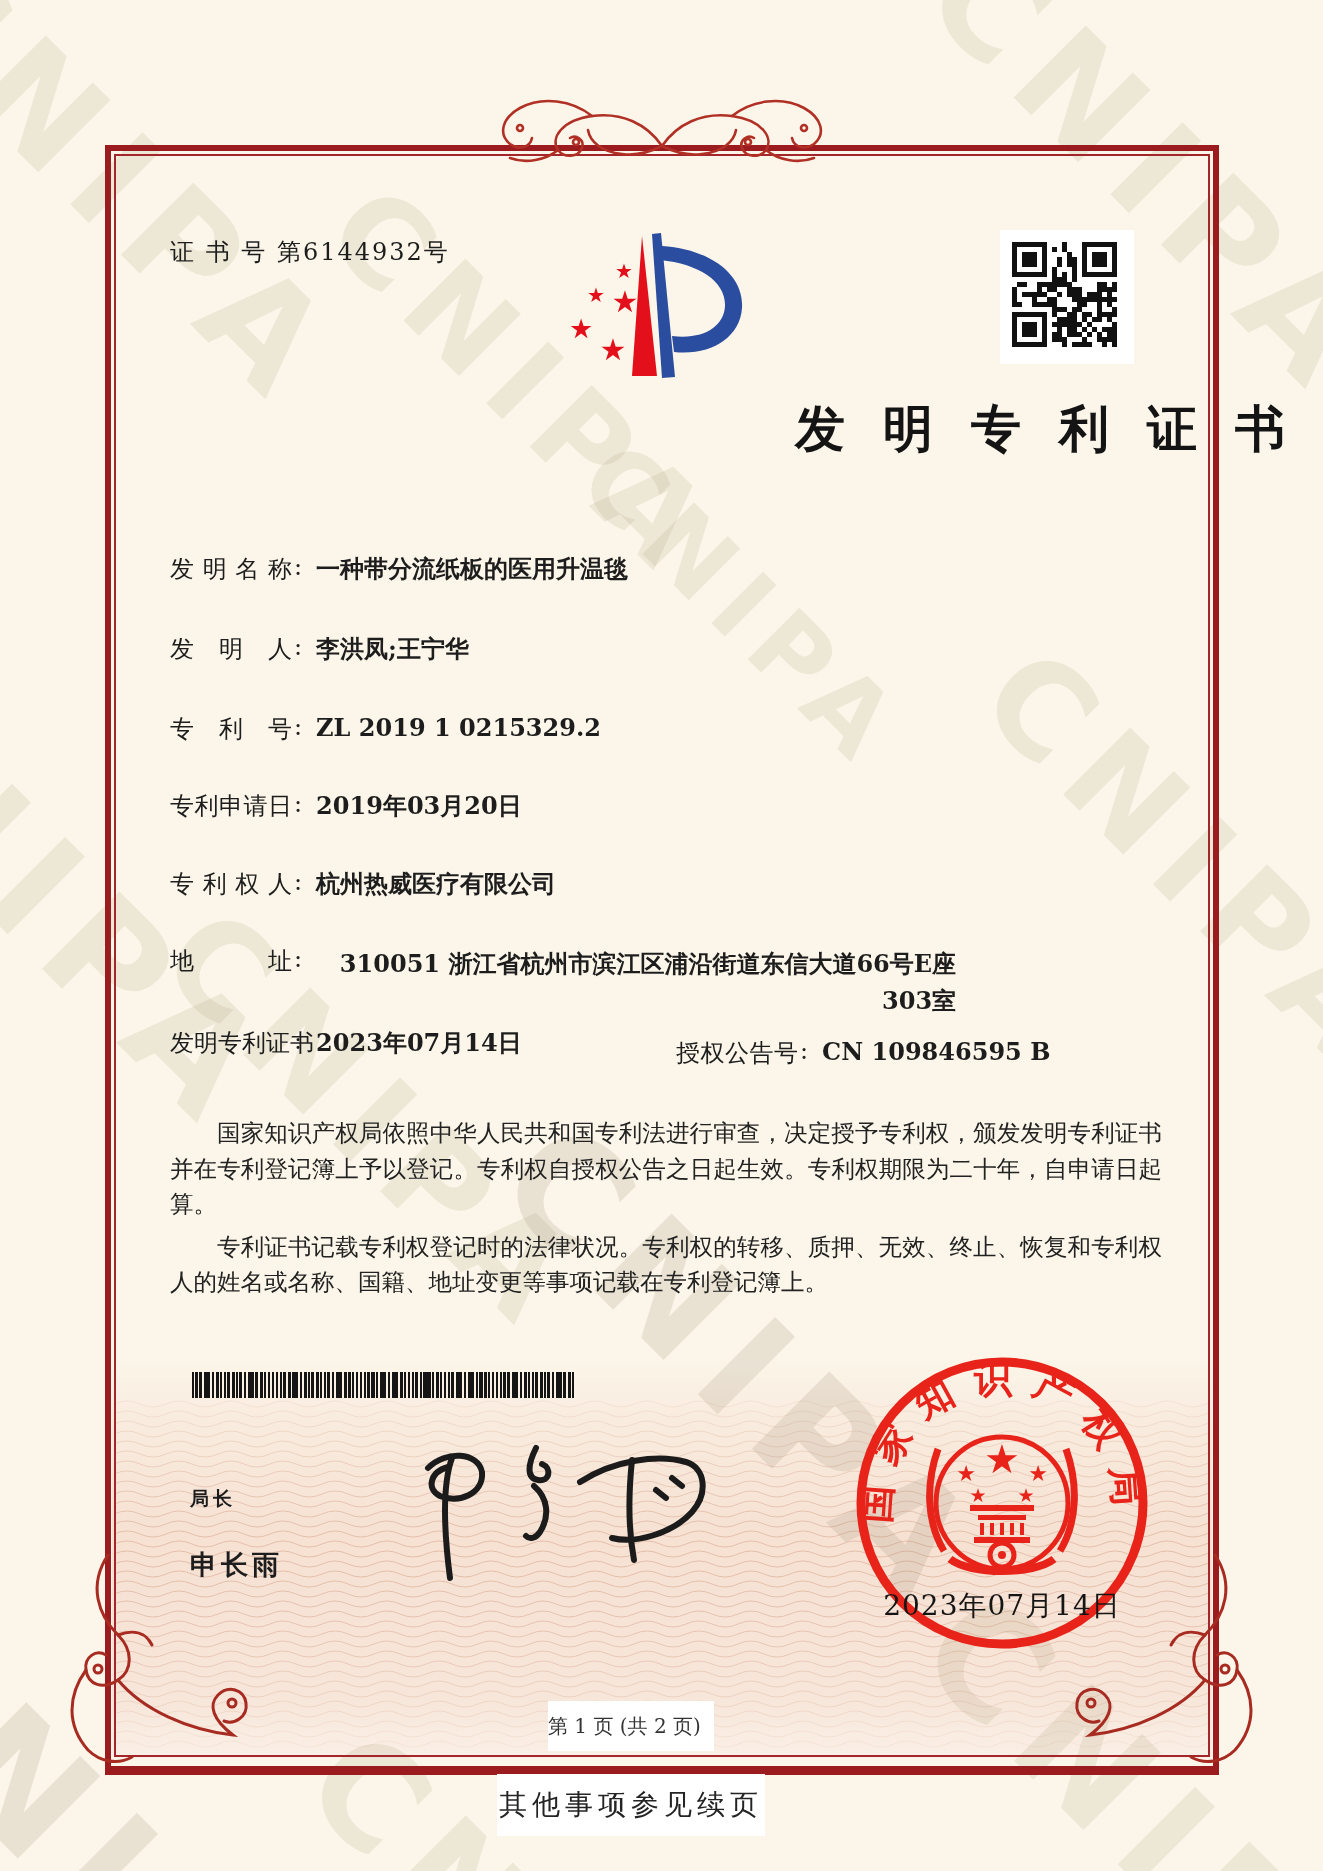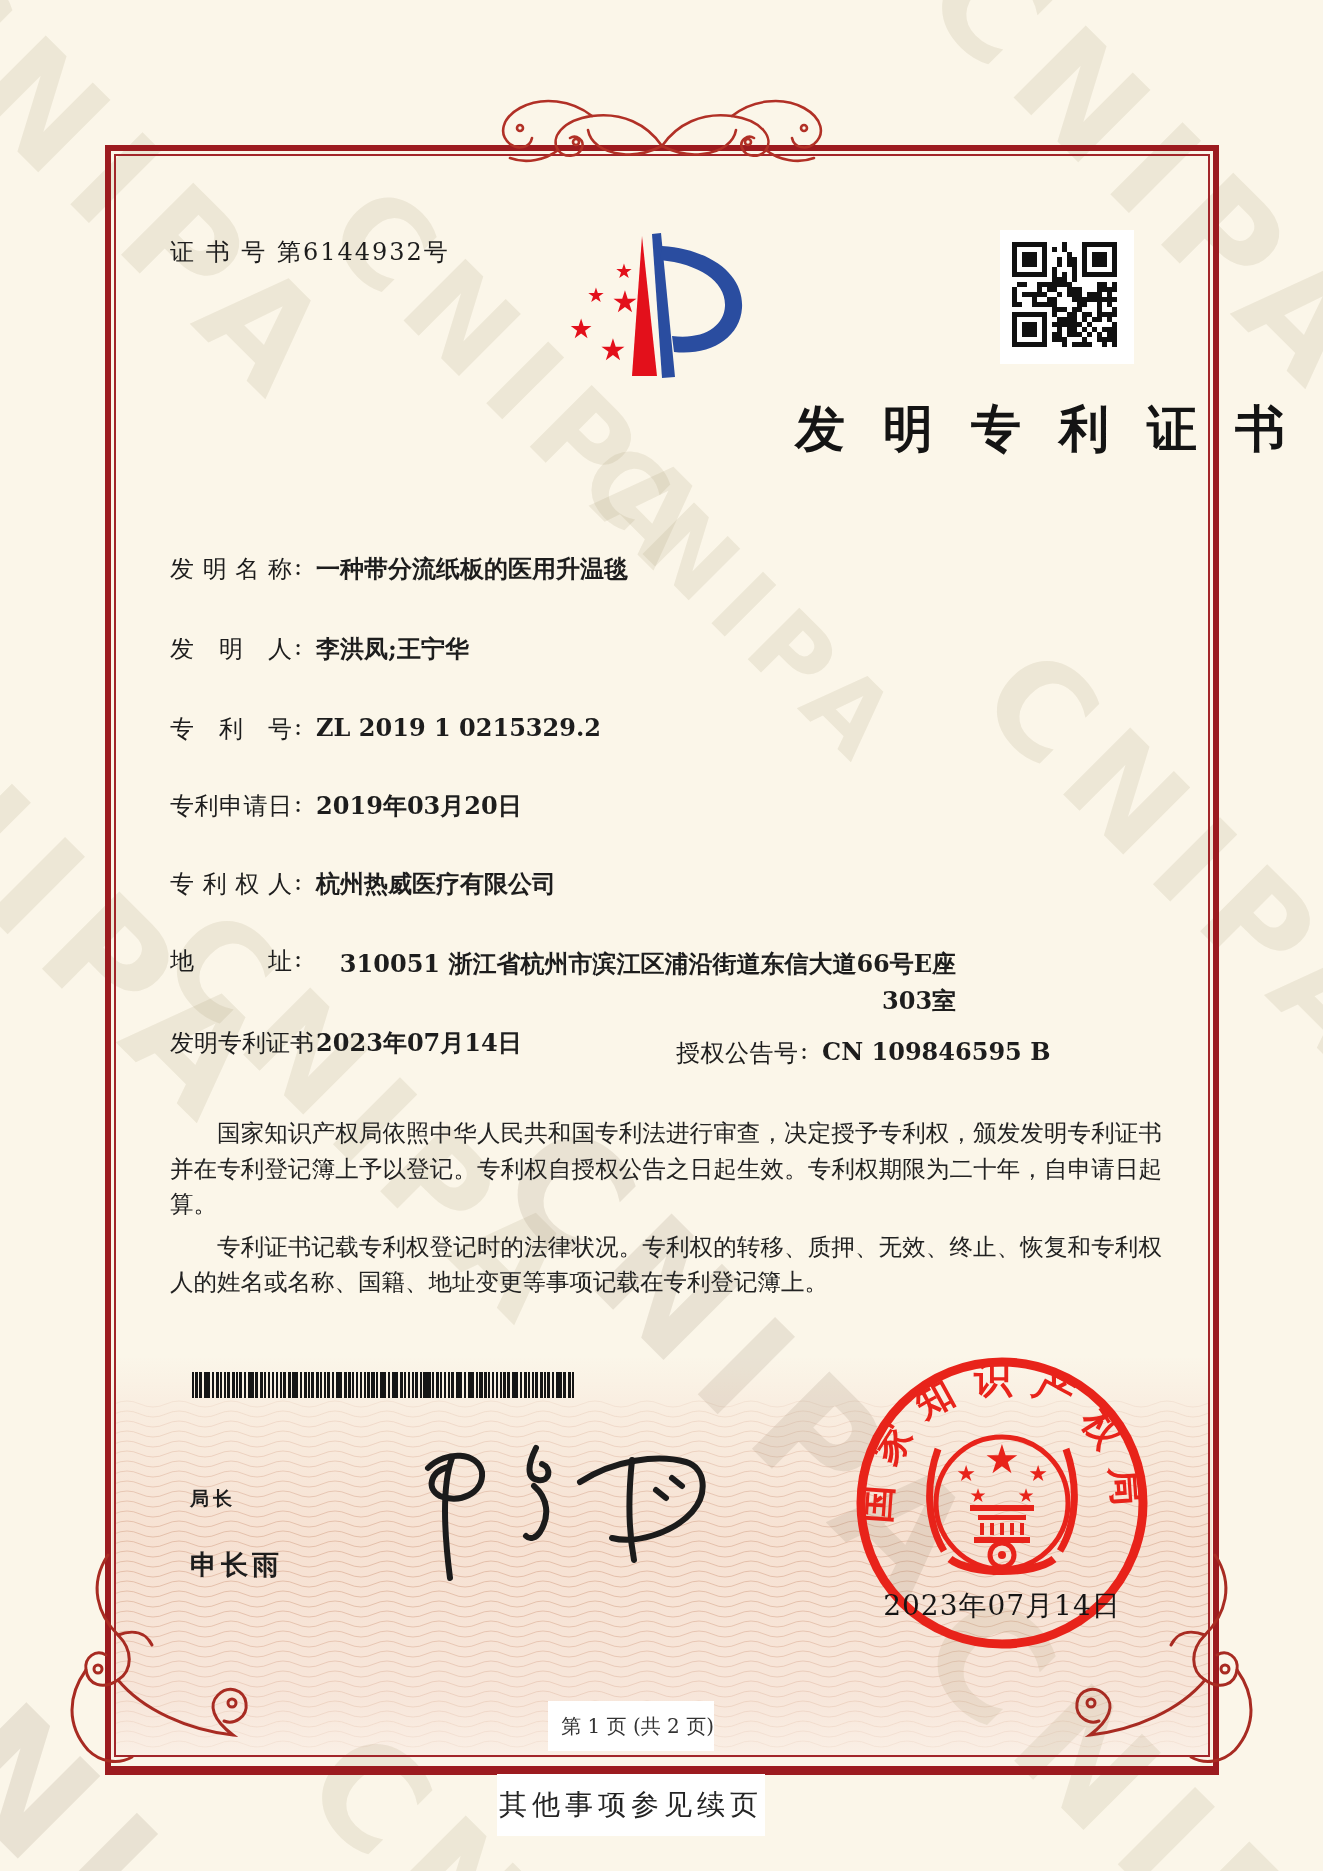--- a/index.html
+++ b/index.html
@@ -53,21 +53,21 @@
         repeating-linear-gradient(90deg,transparent 0 3px,#151515 3px 5px,transparent 5px 11px);}
   .director-title{position:absolute;left:190px;top:1486px;font-size:19px;font-weight:bold;letter-spacing:4px;
       font-family:"DejaVu Sans","Liberation Sans",sans-serif;z-index:6;}
   .director-name{position:absolute;left:190px;top:1547px;font-size:27px;font-weight:bold;letter-spacing:4px;
       font-family:"DejaVu Sans","Liberation Sans",sans-serif;z-index:6;text-align:right;}
   .signature{position:absolute;left:400px;top:1420px;z-index:6;}
   .seal{position:absolute;left:852px;top:1353px;z-index:7;}
 
   .patch{position:absolute;background:#ffffff;z-index:5;}
   .page-info{position:absolute;left:548px;top:1701px;width:166px;height:66px;line-height:50px;
-      text-align:right;font-size:20px;color:#333;z-index:6;white-space:nowrap;}
+      text-align:left;font-size:20px;color:#333;z-index:6;white-space:nowrap;}
   .continuation{position:absolute;left:497px;top:1774px;width:268px;height:66px;line-height:62px;
       text-align:center;font-size:28px;letter-spacing:5px;color:#242424;z-index:6;white-space:nowrap;}
 </style>
 </head>
 <body>
 
 <div class="page">
 
   <div class="wm" style="left:-30px;top:-80px;font-size:140px">CNIPA</div>
   <div class="wm" style="left:1010px;top:-90px;font-size:140px">CNIPA</div>

